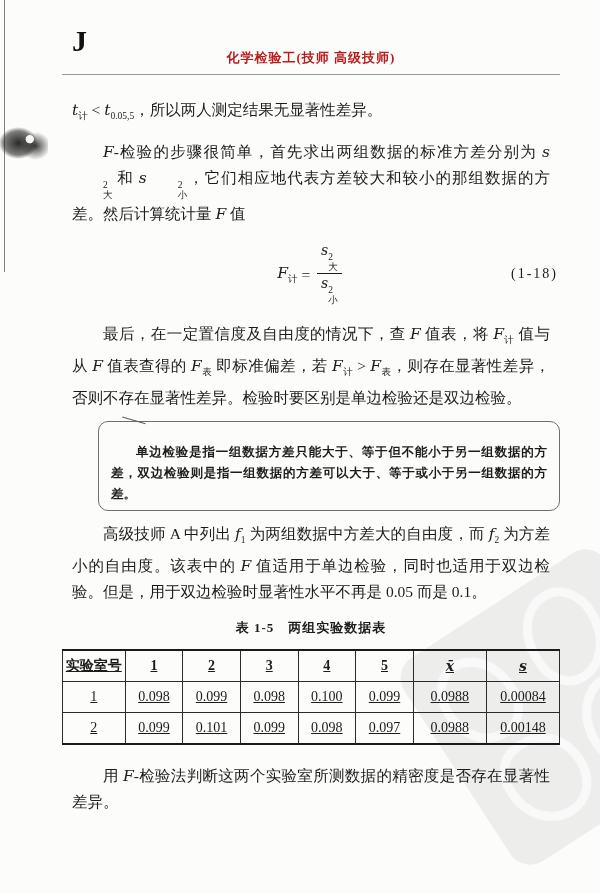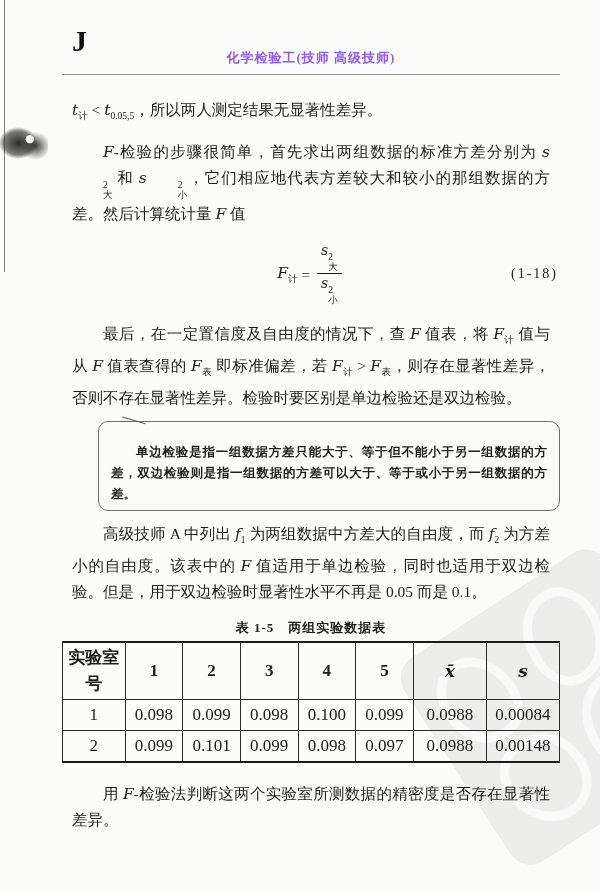--- a/index.html
+++ b/index.html
@@ -22,21 +22,21 @@
   .seal-ring{position:absolute;border:9px solid #fafafa;opacity:.95;filter:blur(.7px);}
   .r1{left:20px;top:26px;width:58px;height:74px;border-radius:46% 58% 42% 55%;}
   .r2{left:124px;top:16px;width:62px;height:80px;border-radius:55% 44% 58% 42%;}
   .r3{left:30px;top:128px;width:66px;height:74px;border-radius:42% 55% 48% 58%;}
   .r4{left:128px;top:118px;width:60px;height:80px;border-radius:58% 42% 52% 46%;}
   
   .content{position:relative;z-index:2;margin:0 40px 0 62px;}
   header{position:relative;height:74px;border-bottom:1px solid #989898;}
   .logo{position:absolute;left:10px;top:24px;font-size:30px;font-weight:bold;color:#101010;}
   .header-title{position:absolute;left:0;right:0;bottom:7px;text-align:center;
-    font-size:13px;font-weight:bold;letter-spacing:1px;color:#8b5cf6;}
+    font-size:13px;font-weight:bold;letter-spacing:1px;color:#b91c1c;}
   main{padding-top:12px;font-size:15.5px;line-height:26px;text-align:justify;}
   p{margin:10px;}
   .indent{text-indent:2em;}
   i{font-family:"DejaVu Serif",serif;}
   sub{font-size:9.5px;}
   b{letter-spacing:1px;}
   
   .ss{display:inline-flex;flex-direction:column;align-items:flex-start;font-size:9.5px;
     line-height:1.05;vertical-align:-0.5em;font-style:normal;}
   
@@ -45,23 +45,23 @@
   .frac{display:inline-flex;flex-direction:column;align-items:center;vertical-align:middle;margin:0 3px;font-size:14px;}
   .fnum{border-bottom:1px solid #1c1c1c;padding:0 4px 1px;}
   .fden{padding-top:1px;}
   .eqmid{vertical-align:middle;}
   
   .note{position:relative;margin:8px 0 8px 36px;border:1px solid #6f6f6f;border-radius:10px;
     padding:20px 12px 5px;font-size:12.5px;line-height:21px;font-weight:bold;text-indent:2em;text-align:justify;}
   .note::before{content:"";position:absolute;top:-10px;left:24px;width:24px;height:8px;
     border-bottom:1.5px solid #5a5a5a;transform:rotate(16deg);}
   
-  .tbl-caption{text-align:center;font-size:13px;font-weight:bold;margin:8px 0 0;letter-spacing:1px;}
-  table{width:100%;border-collapse:collapse;font-size:17px;
-    border-top:2px solid #1a1a1a;border-bottom:2px solid #1a1a1a;}
+  .tbl-caption{text-align:center;font-size:13px;font-weight:bold;margin:8px 0 8px;letter-spacing:1px;}
+  table{width:100%;border-collapse:collapse;font-size:14px;
+    border-top:2px solid #1a1a1a;border-bottom:2px solid #1a1a1a;text-decoration:underline;}
   th,td{border:1px solid #2a2a2a;text-align:center;padding:2px 2px;height:22px;}
   th{font-weight:bold;}
   .math-head{font-style:italic;font-weight:bold;font-family:"DejaVu Serif",serif;}
   .post{margin-top:18px;}
 </style>
 </head>
 <body>
 
 <div class="edge-line"></div>
 <div class="smudge"></div>

